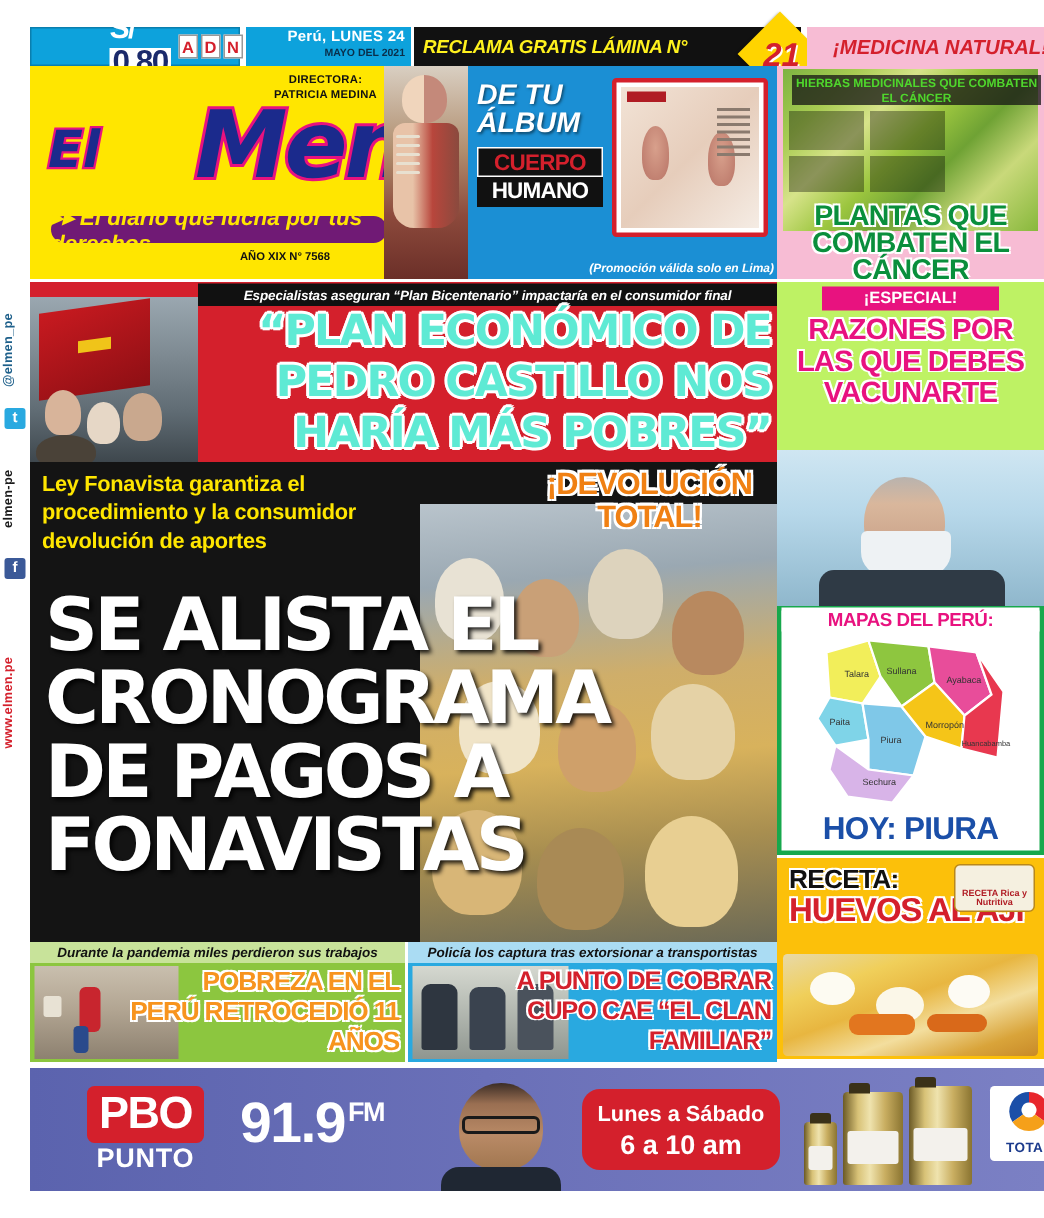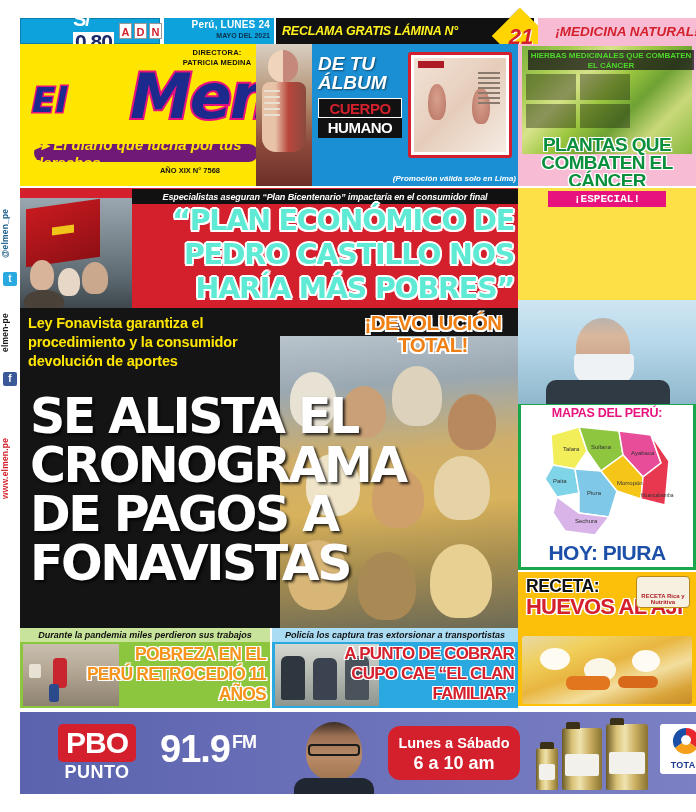--- a/index.html
+++ b/index.html
@@ -235,21 +235,21 @@
     text-align:right; padding-right:4px; letter-spacing:-1.2px;
     font-family:"DejaVu Sans", sans-serif;
     text-shadow:
       2px 0 0 #fff,-2px 0 0 #fff,0 2px 0 #fff,0 -2px 0 #fff,
       1.5px 1.5px 0 #fff,-1.5px 1.5px 0 #fff,1.5px -1.5px 0 #fff,-1.5px -1.5px 0 #fff;
   }
 
   
   .especial {
     position:absolute; left:518px; top:188px; width:178px; height:216px;
-    background:#fde047; overflow:hidden;font-family:Liberation Mono, monospace;
+    background:#bef264; overflow:hidden;
   }
   .esp-tag {
     position:absolute; left:30px; top:3px; width:118px; height:16px;
     background:#e8127f; color:#ffffff;
     font-size:11px; font-weight:bold; text-align:center; line-height:16px;
   }
   .esp-head {
     position:absolute; left:0; top:22px; width:178px;
     text-align:center; color:#e8127f;
     font-size:19.5px; font-weight:bold; line-height:21px; letter-spacing:-.6px;
@@ -556,20 +556,21 @@
       <div class="ppl" style="left:38px;top:70px;width:22px;height:28px;background:#e6d7c6;"></div>
       <div class="ppl" style="left:62px;top:64px;width:26px;height:32px;background:#c9a88e;"></div>
       <div class="ppl" style="left:4px;top:92px;width:40px;height:22px;background:#4a4238;"></div>
     </div>
     <div class="sec2-kicker">Especialistas aseguran “Plan Bicentenario” impactaría en el consumidor final</div>
     <div class="sec2-head">“PLAN ECONÓMICO DE PEDRO CASTILLO NOS HARÍA MÁS POBRES”</div>
   </div>
 
   <div class="especial">
     <div class="esp-tag">¡ESPECIAL!</div>
+    <div class="esp-head">RAZONES POR LAS QUE DEBES VACUNARTE</div>
     <div class="esp-photo">
       <div class="esp-man-head"></div>
       <div class="esp-mask"></div>
       <div class="esp-body"></div>
     </div>
   </div>
 
   <div class="mainblk">
     <div class="main-photo">
       <div class="crowd" style="left:10px;top:36px;width:46px;height:56px;background:#e8e2d4;"></div>

